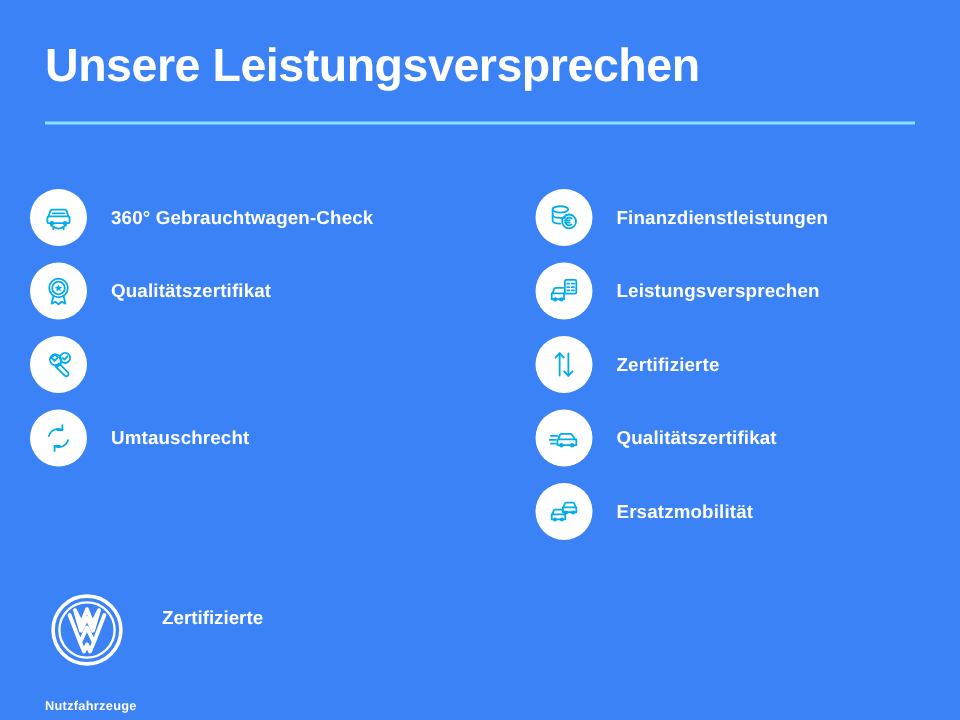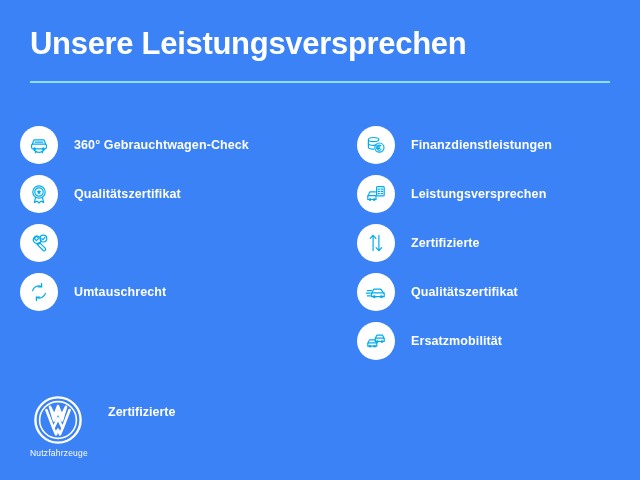--- a/index.html
+++ b/index.html
@@ -97,23 +97,23 @@
     width: 56px;
     text-align: center;
   }
   .vw-logo {
     display: block;
     margin: 0 auto;
   }
   .brand-sub {
     color: #ffffff;
     font-size: 8.5px;
-    font-weight: normal;
+    font-weight: bold;
     letter-spacing: 0.2px;
-    margin-top: 3px;
+    margin-top: 20px;
     white-space: nowrap;
     text-align: center;
   }
   .brand-claim {
     margin-left: 22px;
     margin-top: 9px;
     color: #ffffff;
     font-size: 12.5px;
     font-weight: bold;
     line-height: 1.35;

